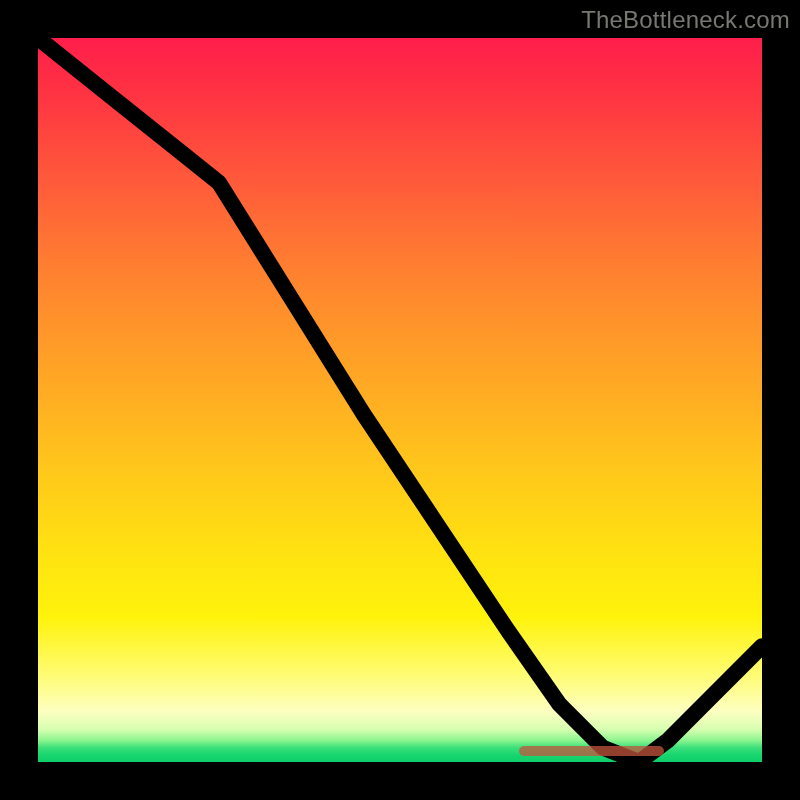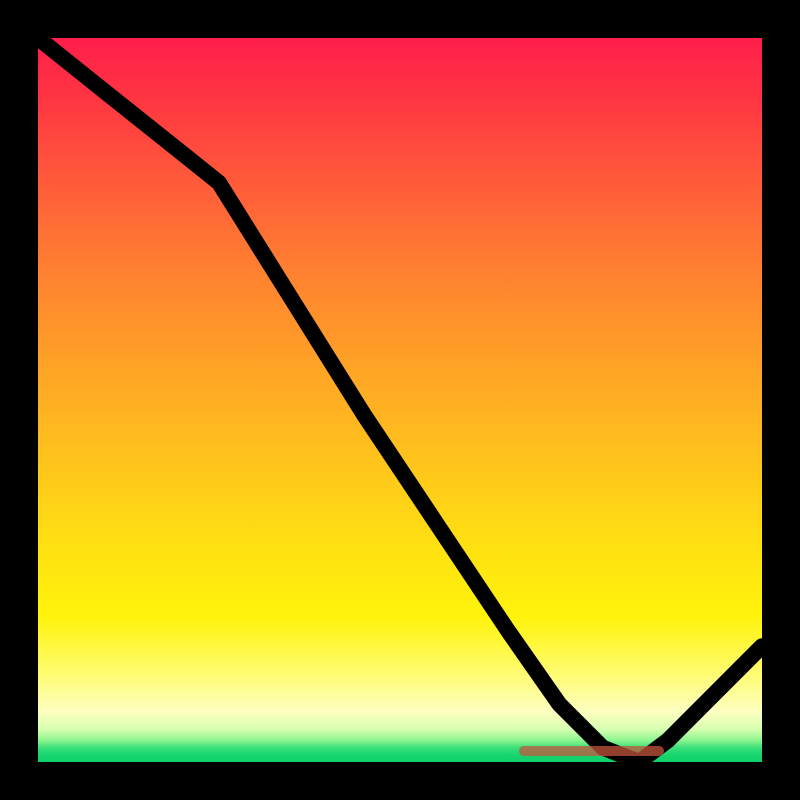--- a/index.html
+++ b/index.html
@@ -85,20 +85,21 @@
     background: #c3553e;
     opacity: 0.75;
     filter: blur(0.4px);
   }
 </style>
 </head>
 <body>
 
 <div class="frame">
 
+  <div class="watermark">TheBottleneck.com</div>
 
   <div class="plot-outer">
     <div class="plot-inner">
 
       <svg class="line-svg" viewBox="0 0 100 100" preserveAspectRatio="none">
         <path id="curve-path" class="curve" d="M0.00 0.00 L10.00 8.00 L20.00 16.00 L25.00 20.00 L35.00 36.00 L45.00 52.00 L55.00 67.00 L65.00 82.00 L72.00 92.00 L78.00 98.00 L83.00 100.00 L87.00 97.00 L92.00 92.00 L100.00 84.00"></path>
       </svg>
 
       <div class="bottom-blob"></div>
 

